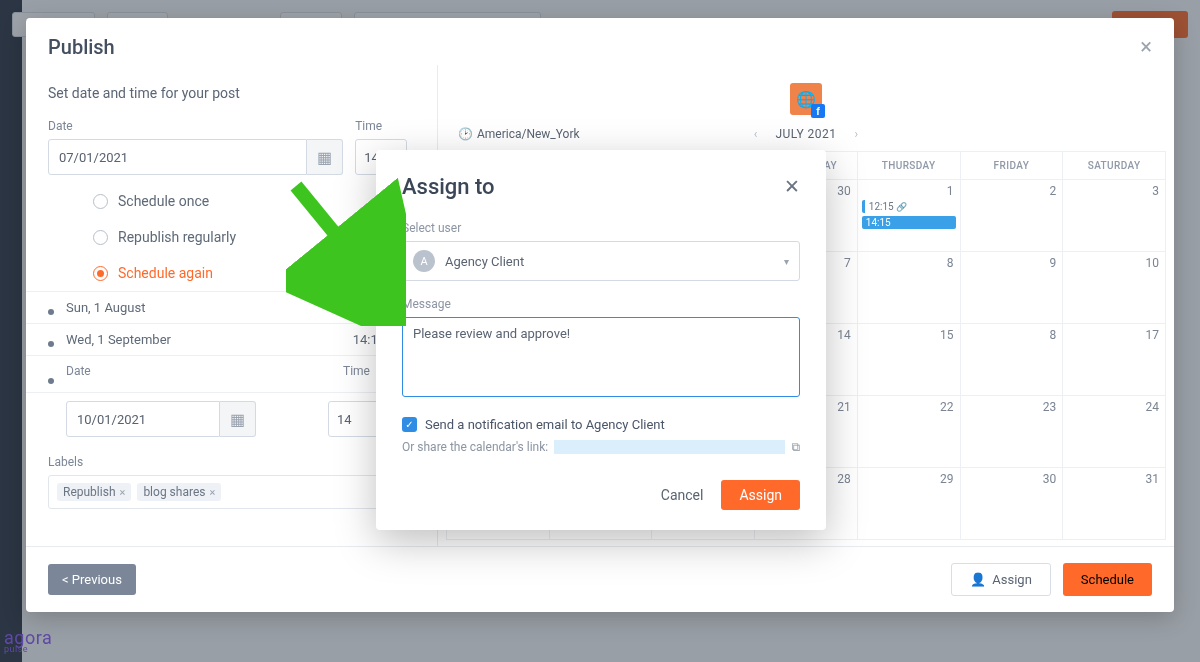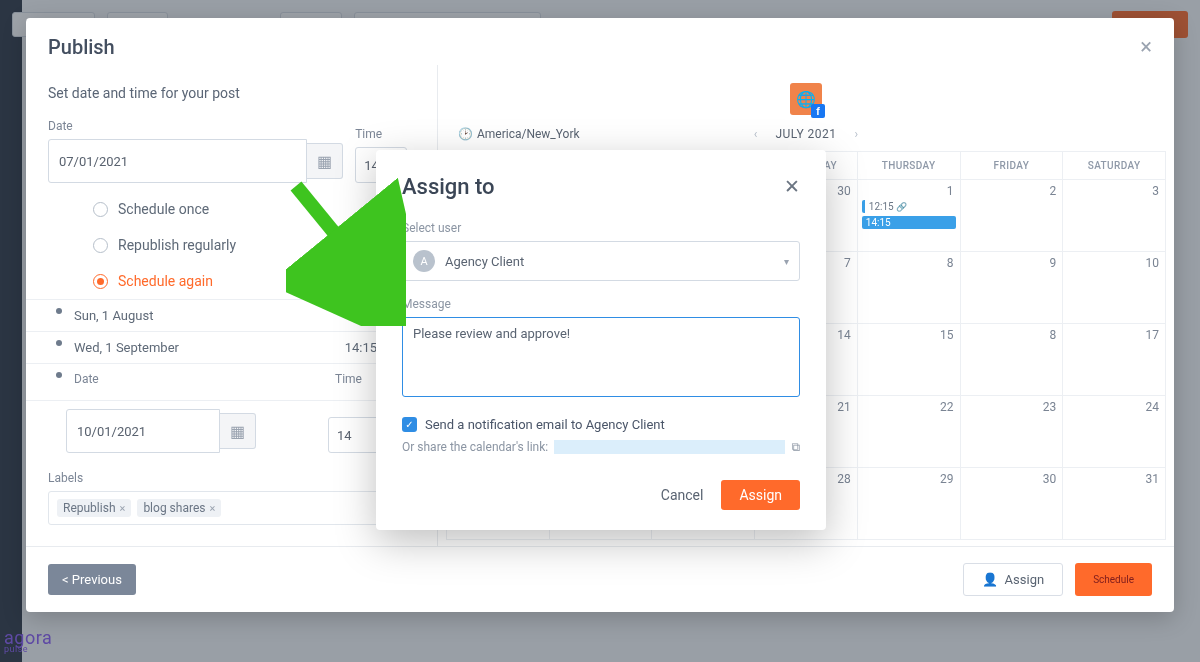--- a/index.html
+++ b/index.html
@@ -23,35 +23,35 @@
   .pd-title { font-size:20px; color:#444f60; font-weight:500;}
   .pd-close { margin-left:auto; font-size:22px; color:#9aa3b0; cursor:pointer;}
   .pd-body { flex:1; display:flex; overflow:hidden;}
   .pd-left { width:412px; border-right:1px solid #e8ebef; padding:0 22px 12px; overflow:auto;}
   .pd-left .subtitle { color:#5b6676; font-size:14px; margin:20px 0 18px;}
   .field-label { font-size:12px; color:#7c8696; margin-bottom:6px;}
   .row { display:flex; gap:12px; align-items:flex-end; margin-bottom:18px;}
   .col { display:flex; flex-direction:column; }
   .col-date { flex:1;}
   .input-fake { display:flex; align-items:center; }
-  .input-box { border:1px solid #d3dae3; height:44px; border-radius:3px 0 0 3px; padding:0 10px; background:#fff; font-size:13px; color:#59626f; display:flex; align-items:center; flex:1;}
+  .input-box { border:1px solid #d3dae3; height:36px; border-radius:3px 0 0 3px; padding:0 10px; background:#fff; font-size:13px; color:#59626f; display:flex; align-items:center; flex:1;}
   .input-addon { width:36px; height:36px; border:1px solid #d3dae3; border-left:none; background:#f4f5f7; border-radius:0 3px 3px 0; display:flex; align-items:center; justify-content:center; color:#9aa3b0;}
   .time-col { width:52px;}
   .time-box { border:1px solid #d3dae3; height:36px; border-radius:3px; padding:0 8px; font-size:13px; color:#59626f; display:flex; align-items:center;}
   .time-sep { padding:0 2px 8px; color:#9aa3b0;}
 
   .radio-list { display:flex; flex-direction:column; gap:20px; margin:12px 0 10px;}
   .radio-item { display:flex; align-items:center; gap:10px; font-size:14px; color:#5f6a78;padding-left:45px;}
   .radio-outer { width:15px; height:15px; border:1.5px solid #b6bfca; border-radius:50%; display:flex; align-items:center; justify-content:center;}
   .radio-item.checked .radio-outer { border-color:#ff6a2b;}
   .radio-item.checked .radio-inner { width:7px; height:7px; background:#ff6a2b; border-radius:50%;}
   .radio-item.checked { color:#ff6a2b; }
 
   .sched-list { margin:4px -22px 12px; }
-  .sched-row { display:flex; align-items:flex-start; padding:8px 30px; font-size:13px; color:#5f6a78; border-top:1px solid #eceff3;}
+  .sched-row { display:flex; align-items:flex-end; padding:8px 22px; font-size:13px; color:#5f6a78; border-top:1px solid #eceff3;}
   .sched-row:last-child { border-bottom:1px solid #eceff3;}
   .dot { width:6px; height:6px; background:#6e7b8c; border-radius:50%; margin-right:12px;}
   .sched-time { margin-left:auto; padding-right:30px;}
   .sched-sub .dot{ background:#6e7b8c;}
   
   .labels-wrap { margin-top:10px;}
   .labels-box { border:1px solid #e1e6ec; border-radius:3px; padding:6px 8px; display:flex; align-items:center; gap:6px; flex-wrap:wrap; font-size:12px; color:#6b7685; min-height:34px;}
   .chip { background:#eef1f5; border-radius:3px; padding:2px 6px; display:flex; align-items:center; gap:4px;}
   .chip .x { color:#9aa3b0; font-size:11px;}
   .labels-caret { margin-left:auto; color:#9aa3b0; font-size:10px; }
@@ -72,21 +72,21 @@
   table.cal td { border:1px solid #eceff3; height:72px; vertical-align:top; padding:4px 6px; font-size:12px; color:#7a8493; text-align:right; position:relative;}
   .event { position:absolute; left:4px; right:4px; font-size:10px; color:#fff; padding:1px 4px; border-radius:2px; text-align:left; display:flex; align-items:center; gap:3px;}
   .ev1 { top:20px; background:#fff; color:#6b7685; border-left:3px solid #3aa0e8;}
   .ev1 .lk { font-size:9px;}
   .ev2 { top:36px; background:#3aa0e8;}
 
   .pd-footer { border-top:1px solid #e8ebef; padding:16px 22px; display:flex; align-items:center;}
   .prev-btn { background:#7b8799; color:#fff; border:none; border-radius:3px; padding:8px 14px; font-size:13px;}
   .footer-right { margin-left:auto; display:flex; gap:12px;}
   .assign-btn { background:#fff; border:1px solid #d9dee6; border-radius:3px; padding:8px 18px; font-size:13px; color:#5a6472; display:flex; align-items:center; gap:6px;}
-  .schedule-btn { background:#ff6a2b; border:none; color:#7f1d1d; border-radius:3px; padding:8px 18px; font-size:10px;}
+  .schedule-btn { background:#ff6a2b; border:none; color:#000000; border-radius:3px; padding:8px 18px; font-size:13px;}
 
   
   .overlay2 { position:absolute; inset:0;}
   
   
   .assign-modal { position:absolute; left:376px; top:150px; width:450px; background:#fff; border-radius:4px; box-shadow:0 12px 40px rgba(0,0,0,0.25); padding:24px 26px 20px;}
   .am-head { display:flex; align-items:center; margin-bottom:22px;}
   .am-title { font-size:22px; color:#3b4656; font-weight:500;}
   .am-close { margin-left:auto; color:#6b7582; font-size:19px; cursor:pointer;}
   .am-label { font-size:12px; color:#8b95a3; margin-bottom:6px; display:block;}

